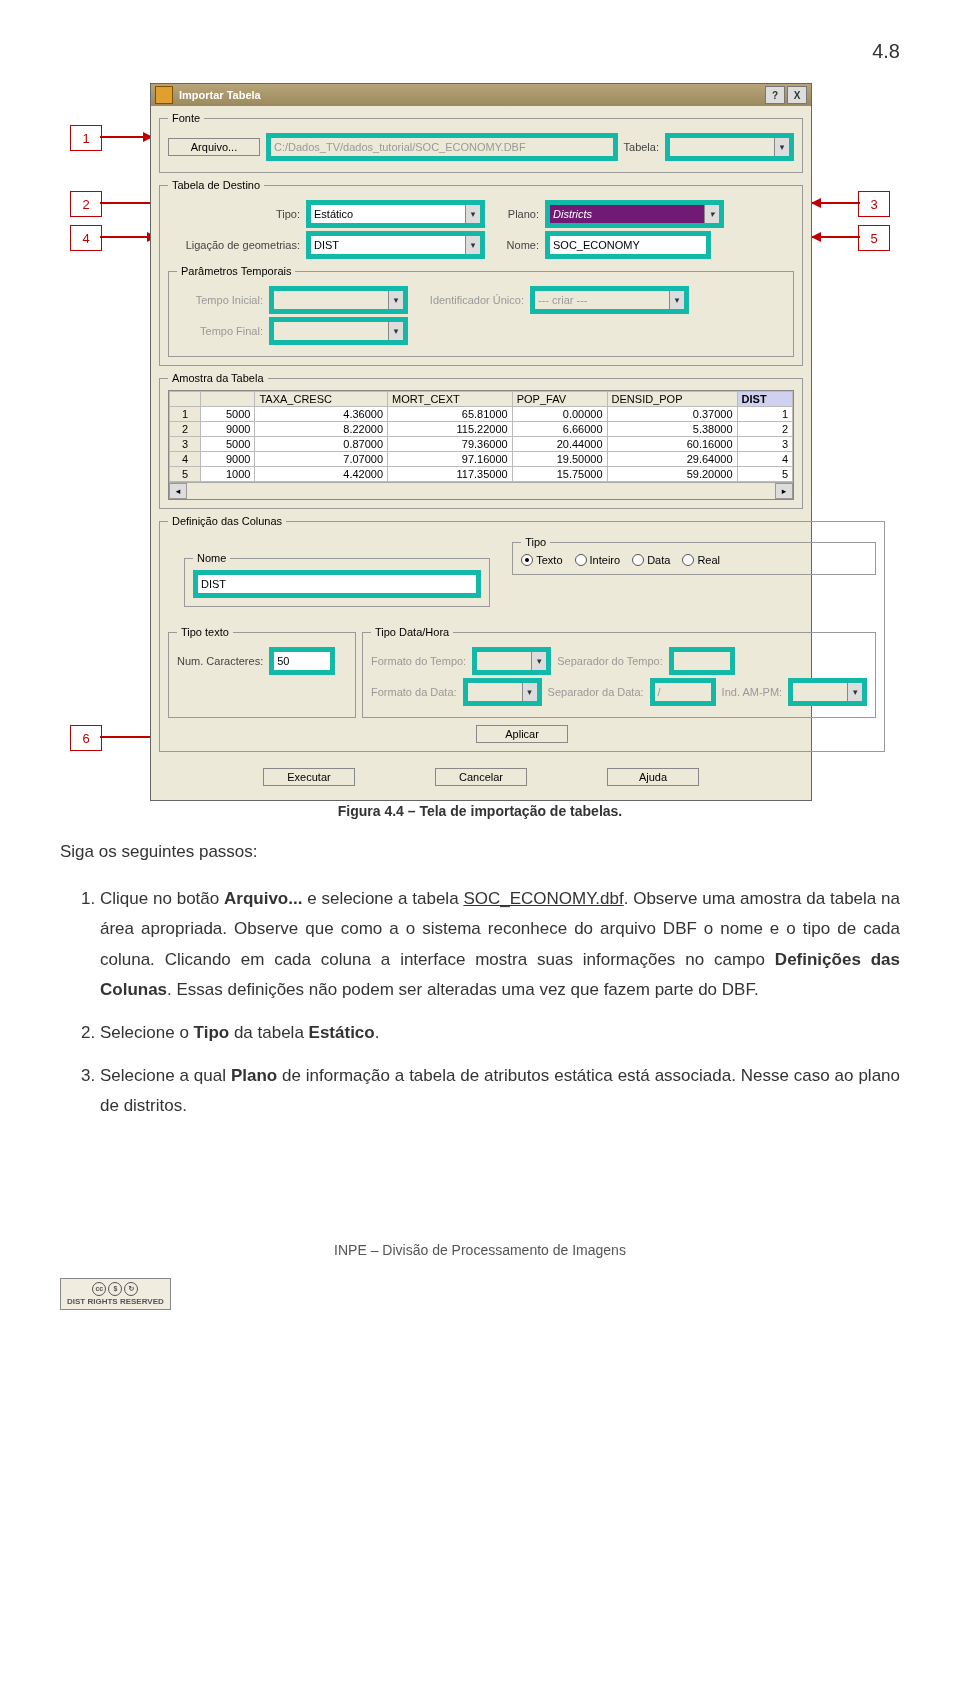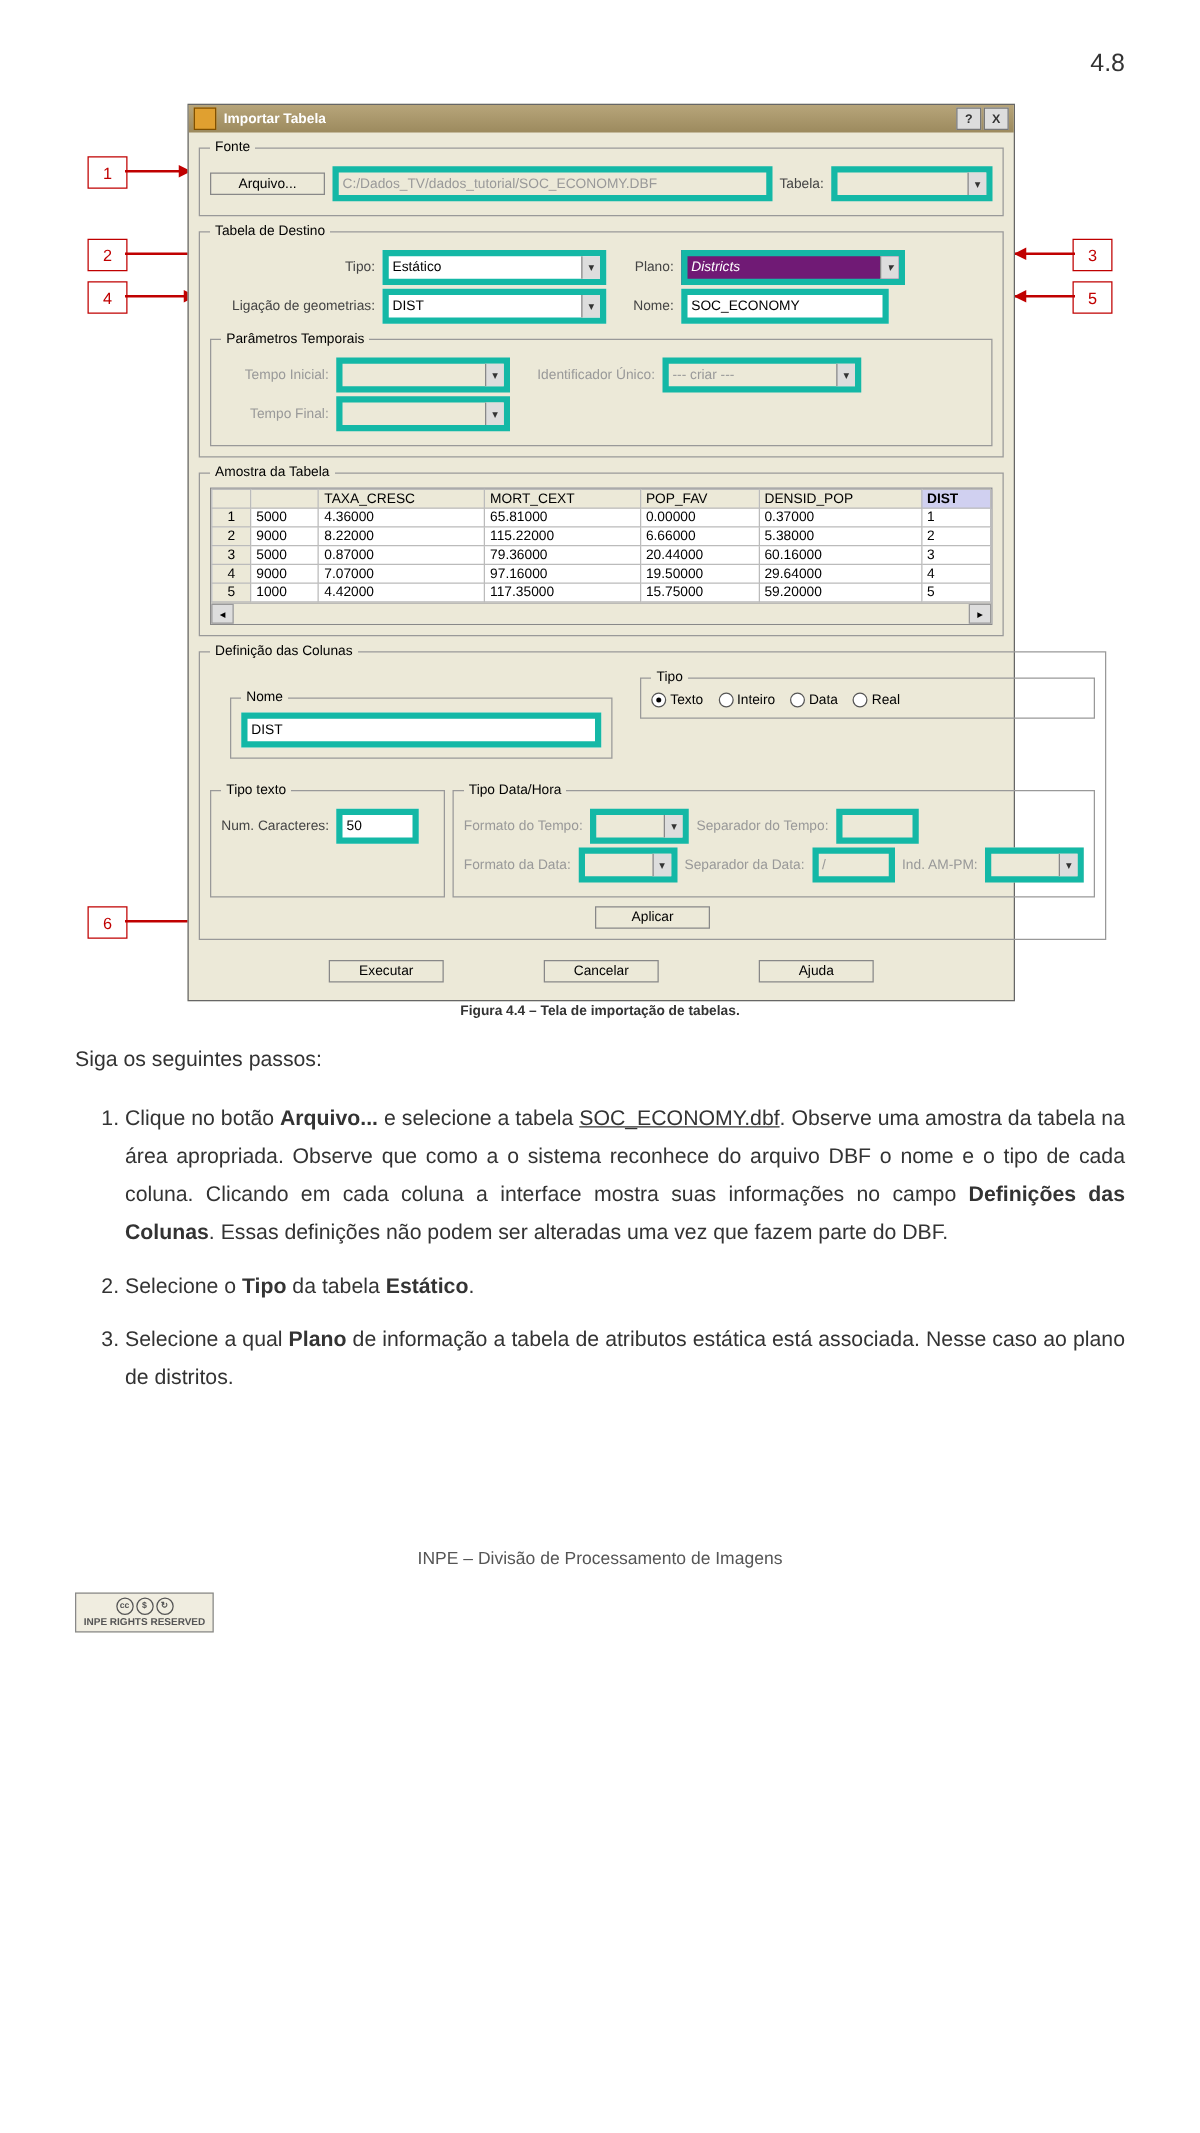--- a/index.html
+++ b/index.html
@@ -121,40 +121,40 @@
     border-left: 1px solid #888;
     font-size: 9px;
     color: #333;
   }
   .select.highlight { background: #701a75; color: #fff; font-style: italic; }
   .table-wrapper { background:#fff; border:1px solid #888; }
   table.sample { width: 100%; border-collapse: collapse; font-size: 11px; }
   table.sample th, table.sample td {
     border: 1px solid #bbb;
     padding: 1px 4px;
-    text-align: left;
+    text-align: right;
     background:#fff;
   }
   table.sample th { background: #ece9d8; font-weight: normal; text-align: left; }
   table.sample th.rowhead { background:#ece9d8; width:22px; text-align:center; }
   table.sample th.selected { background:#d0d0f0; font-weight:bold; }
   .scrollbar-h {
     height: 16px; background:#ece9d8; border-top:1px solid #aaa;
     display:flex; justify-content:space-between;
   }
   .scrollbar-h span { width:16px; border:1px solid #999; background:#ddd; display:flex; align-items:center; justify-content:center; font-size:9px; }
   .radio-group { display:flex; gap:12px; }
   .radio-opt { display:flex; align-items:center; gap:3px; }
   .radio-opt .dot { width:10px;height:10px;border:1px solid #555;border-radius:50%;display:flex;align-items:center;justify-content:center; background:#fff;}
   .radio-opt .dot.checked::after { content:'';width:4px;height:4px;border-radius:50%;background:#000; }
   .action-row { display:flex; justify-content:center; gap:80px; padding:10px 0 14px; }
   .apply-row { display:flex; justify-content:center; padding:4px 0 0; }
 
   
-  .caption { text-align:center; font-weight:bold; font-size:11px; margin:30px 0 18px; }
+  .caption { text-align:center; font-weight:bold; font-size:14px; margin:30px 0 18px; }
   .body-text p { line-height:1.8; text-align:justify; margin: 10px 0; font-size:17px; }
   ol.steps { padding-left: 40px; }
   ol.steps li { line-height:1.8; text-align:justify; margin-bottom:12px; font-size:17px; }
   .footer { text-align:center; font-size:14px; color:#555; margin-top:120px; }
   .cc-footer { display:flex; align-items:center; gap:12px; margin-top:20px; font-size:15px; }
   .cc-badge {
     border:1px solid #888; background:#f0ede0;
     padding:3px 6px; font-size:8px; line-height:1; font-weight:bold;
     text-align:center; color:#555;
   }
@@ -397,15 +397,15 @@
 
 <div class="footer">INPE – Divisão de Processamento de Imagens</div>
 
 <div class="cc-footer">
   <div class="cc-badge">
     <div class="cc-icons">
       <span>cc</span>
       <span>$</span>
       <span>↻</span>
     </div>
-    <span>INPE RIGHTS RESERVED</span>
+    <span>DIST RIGHTS RESERVED</span>
   </div>
 </div>
 
 </body></html>

